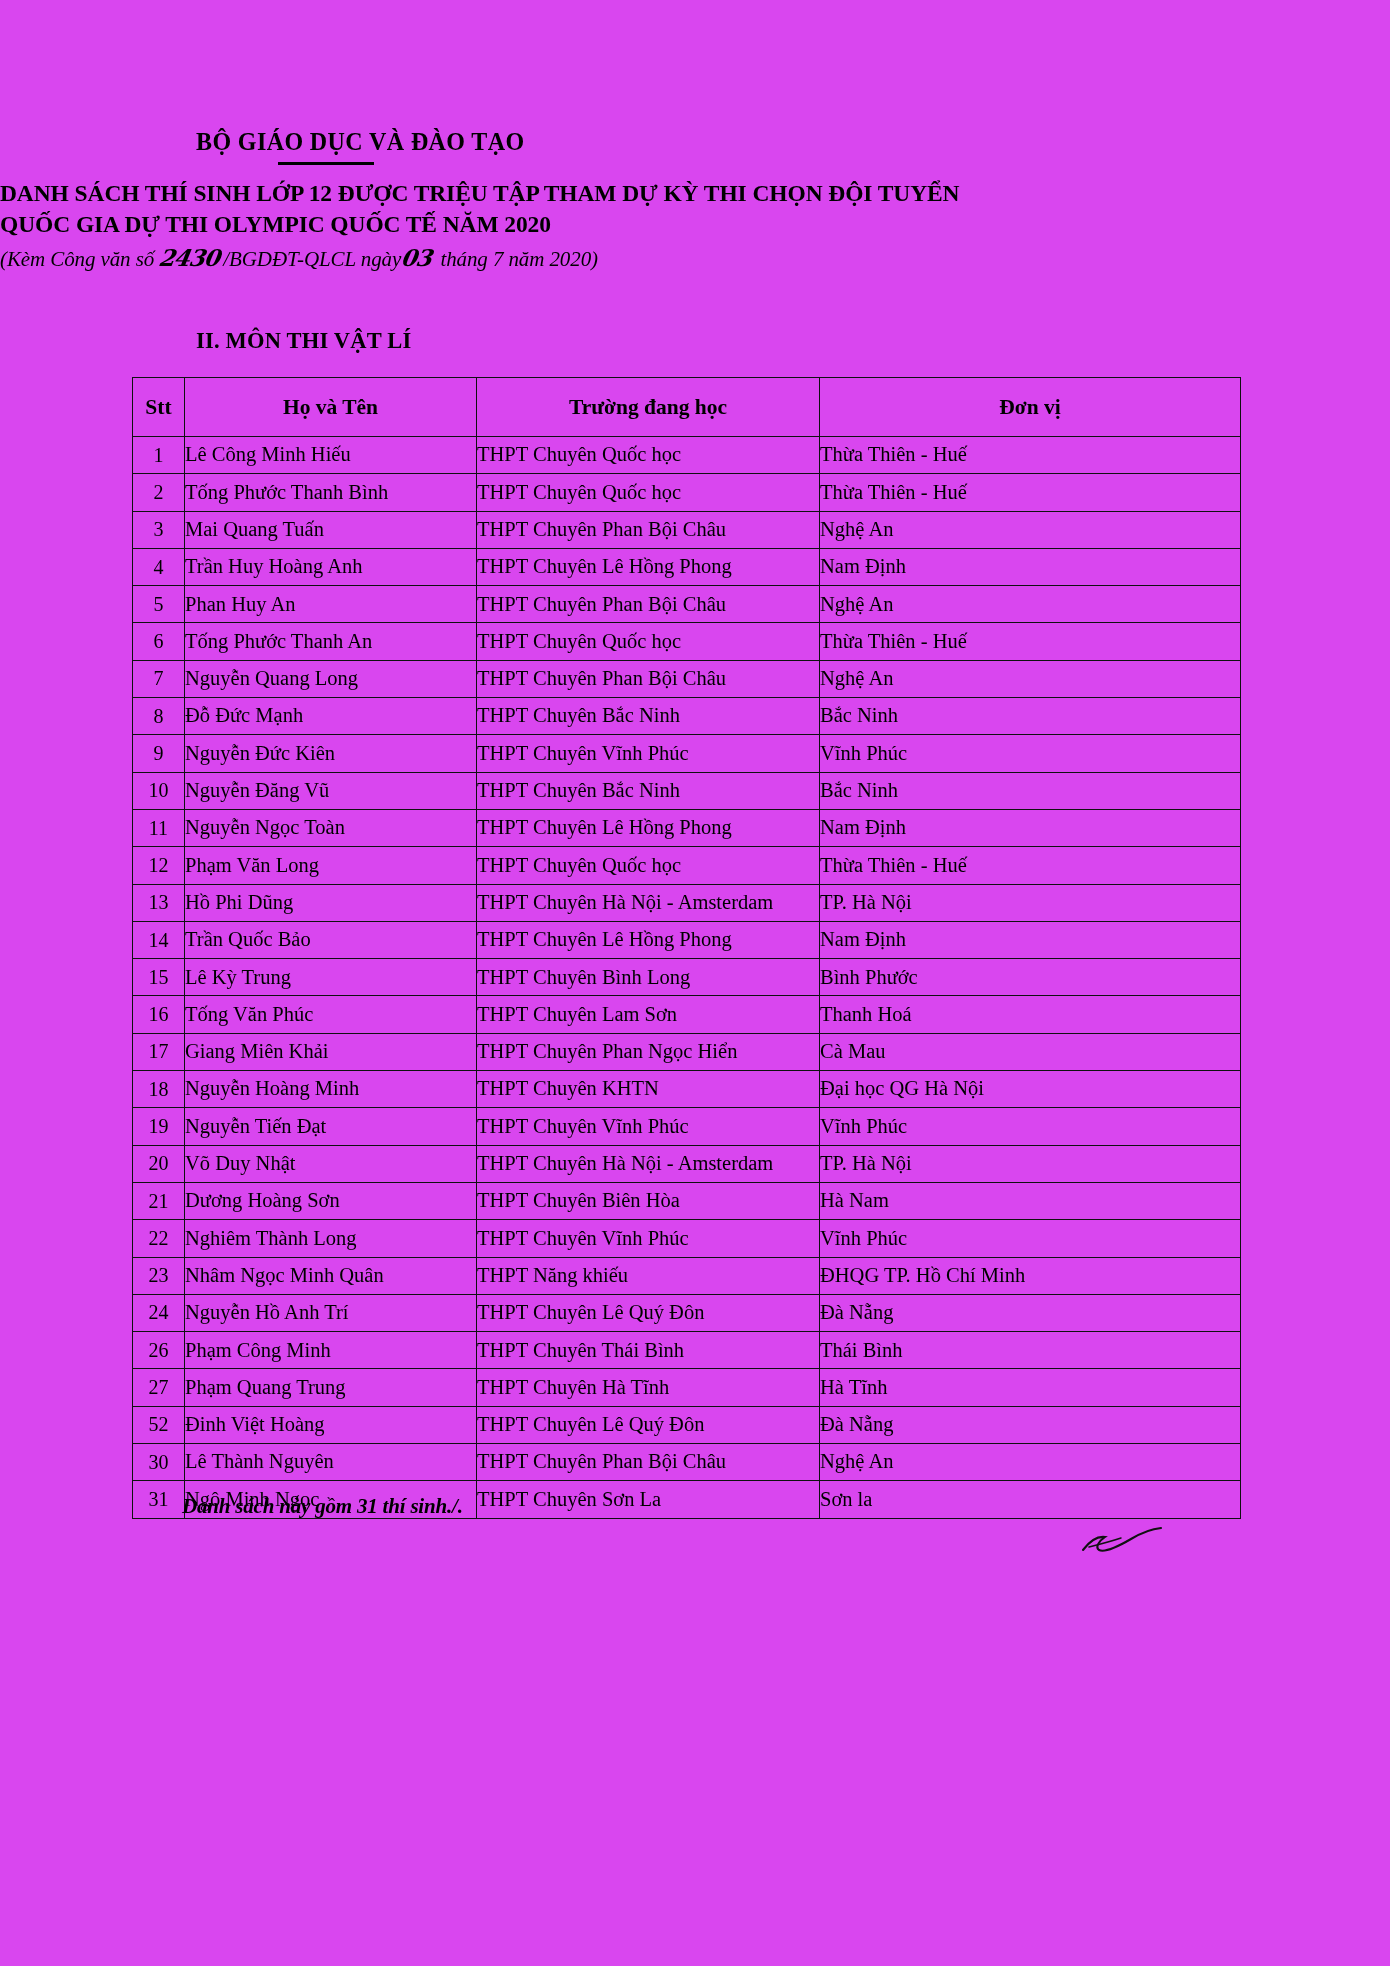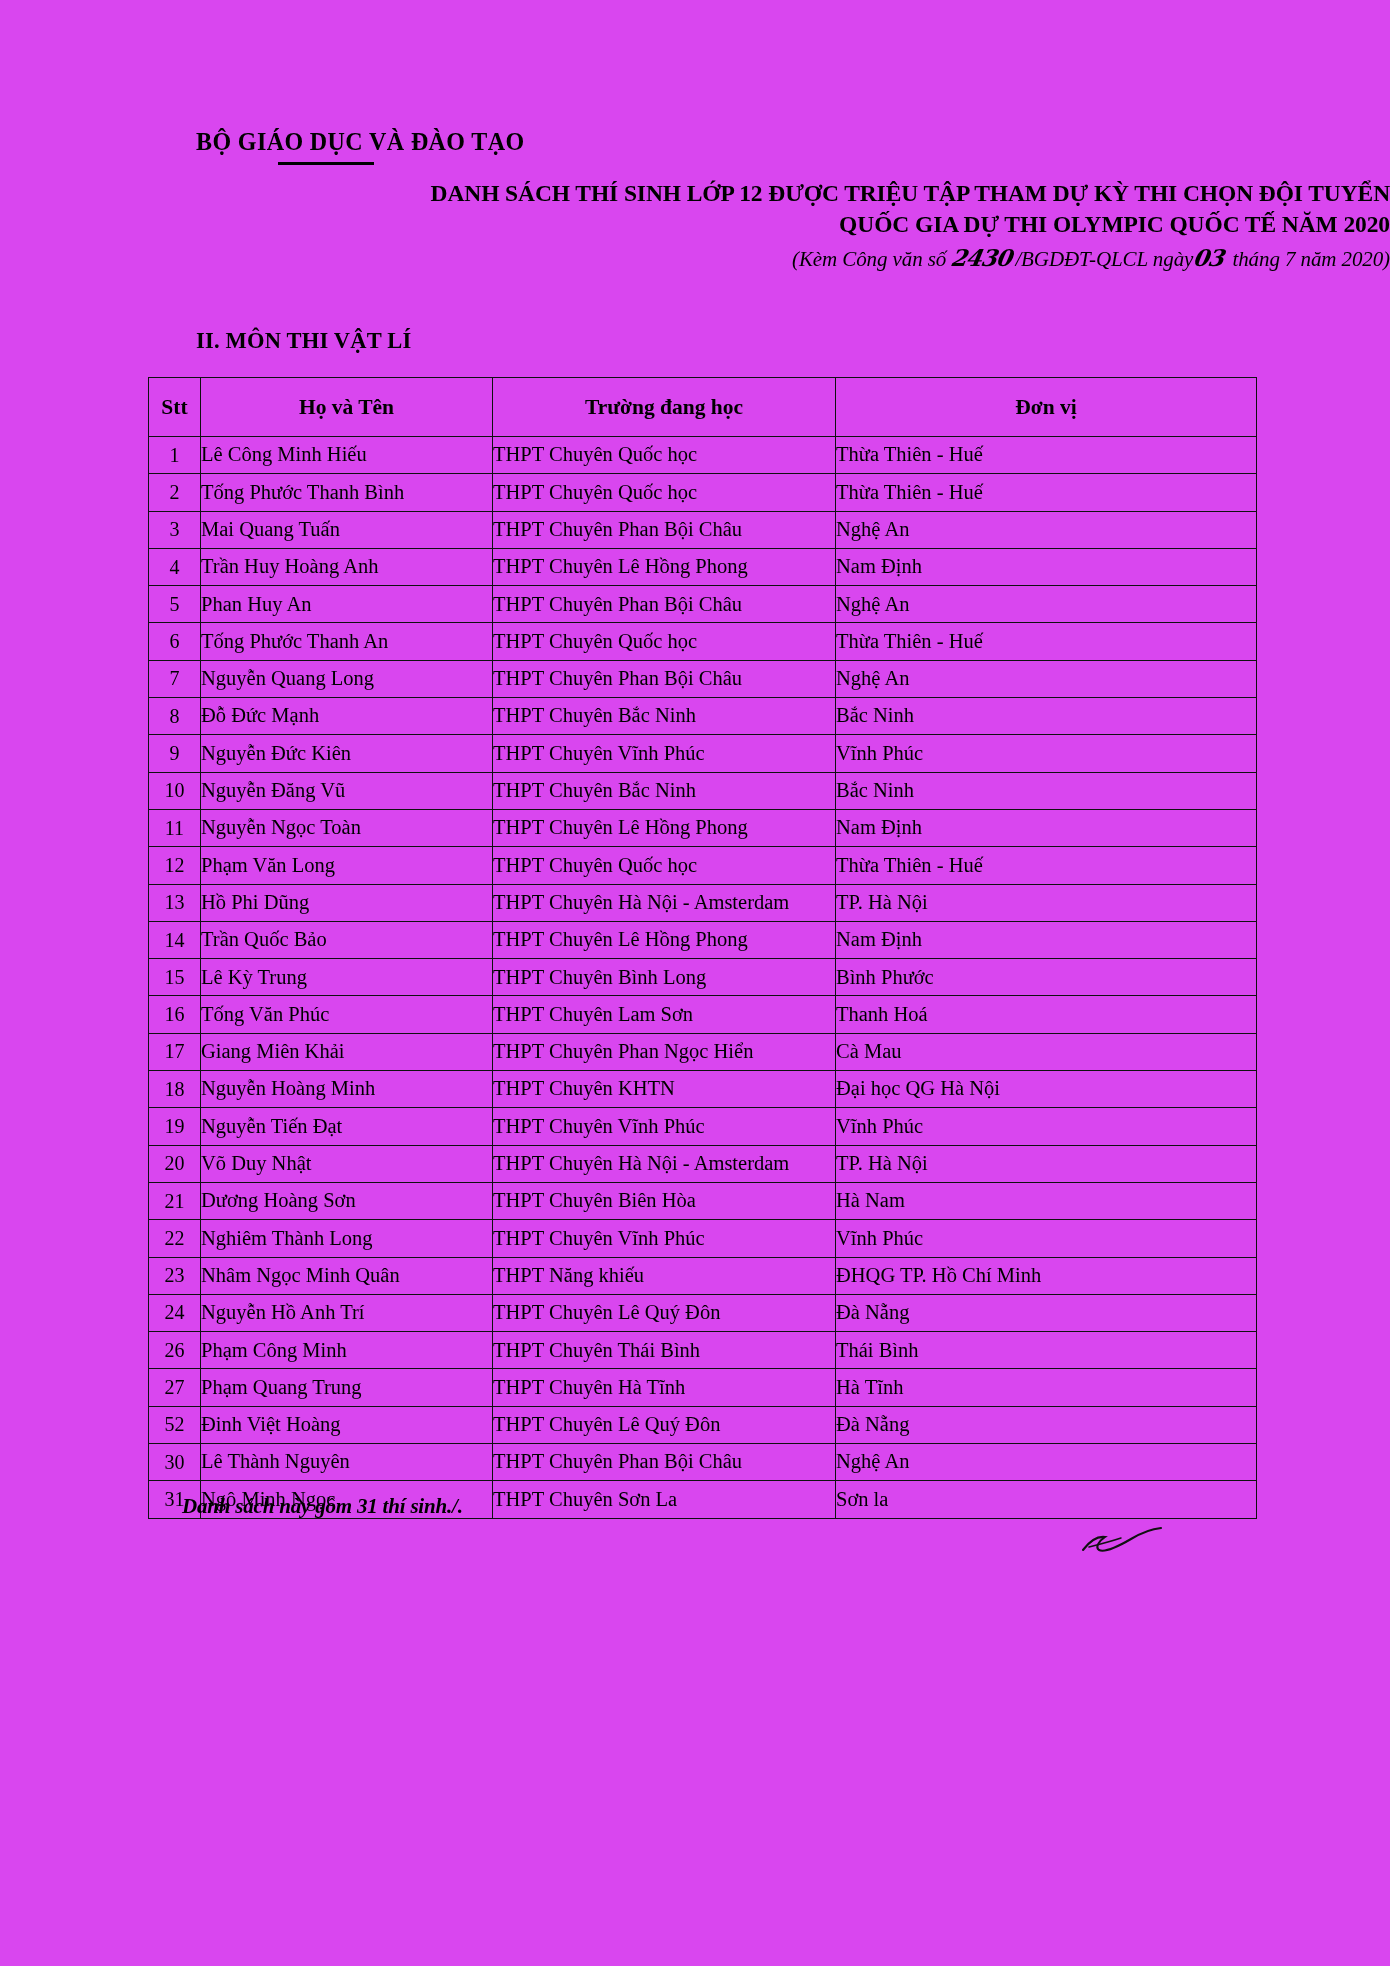--- a/index.html
+++ b/index.html
@@ -40,21 +40,21 @@
     height: 3px;
     background: #000;
     margin: 6px 0 0 82px;
   }
 
   .title-block {
     position: absolute;
     left: 0;
     top: 178px;
     width: 1390px;
-    text-align: right;
+    text-align: left;
   }
   .title-line {
     font-size: 23.5px;
     font-weight: bold;
     line-height: 1.32;
     letter-spacing: -0.1px;
     white-space: nowrap;
   }
   .subtitle-line {
     margin-top: 4px;
@@ -81,21 +81,21 @@
     top: 328px;
     font-size: 22.5px;
     font-weight: bold;
     letter-spacing: 0.2px;
     white-space: nowrap;
   }
 
   
   .table-wrap {
     position: absolute;
-    left: 148px;
+    left: 132px;
     top: 377px;
     width: 1108px;
   }
   table.roster {
     border-collapse: collapse;
     width: 100%;
     table-layout: fixed;
     font-size: 20.5px;
   }
   table.roster th,

